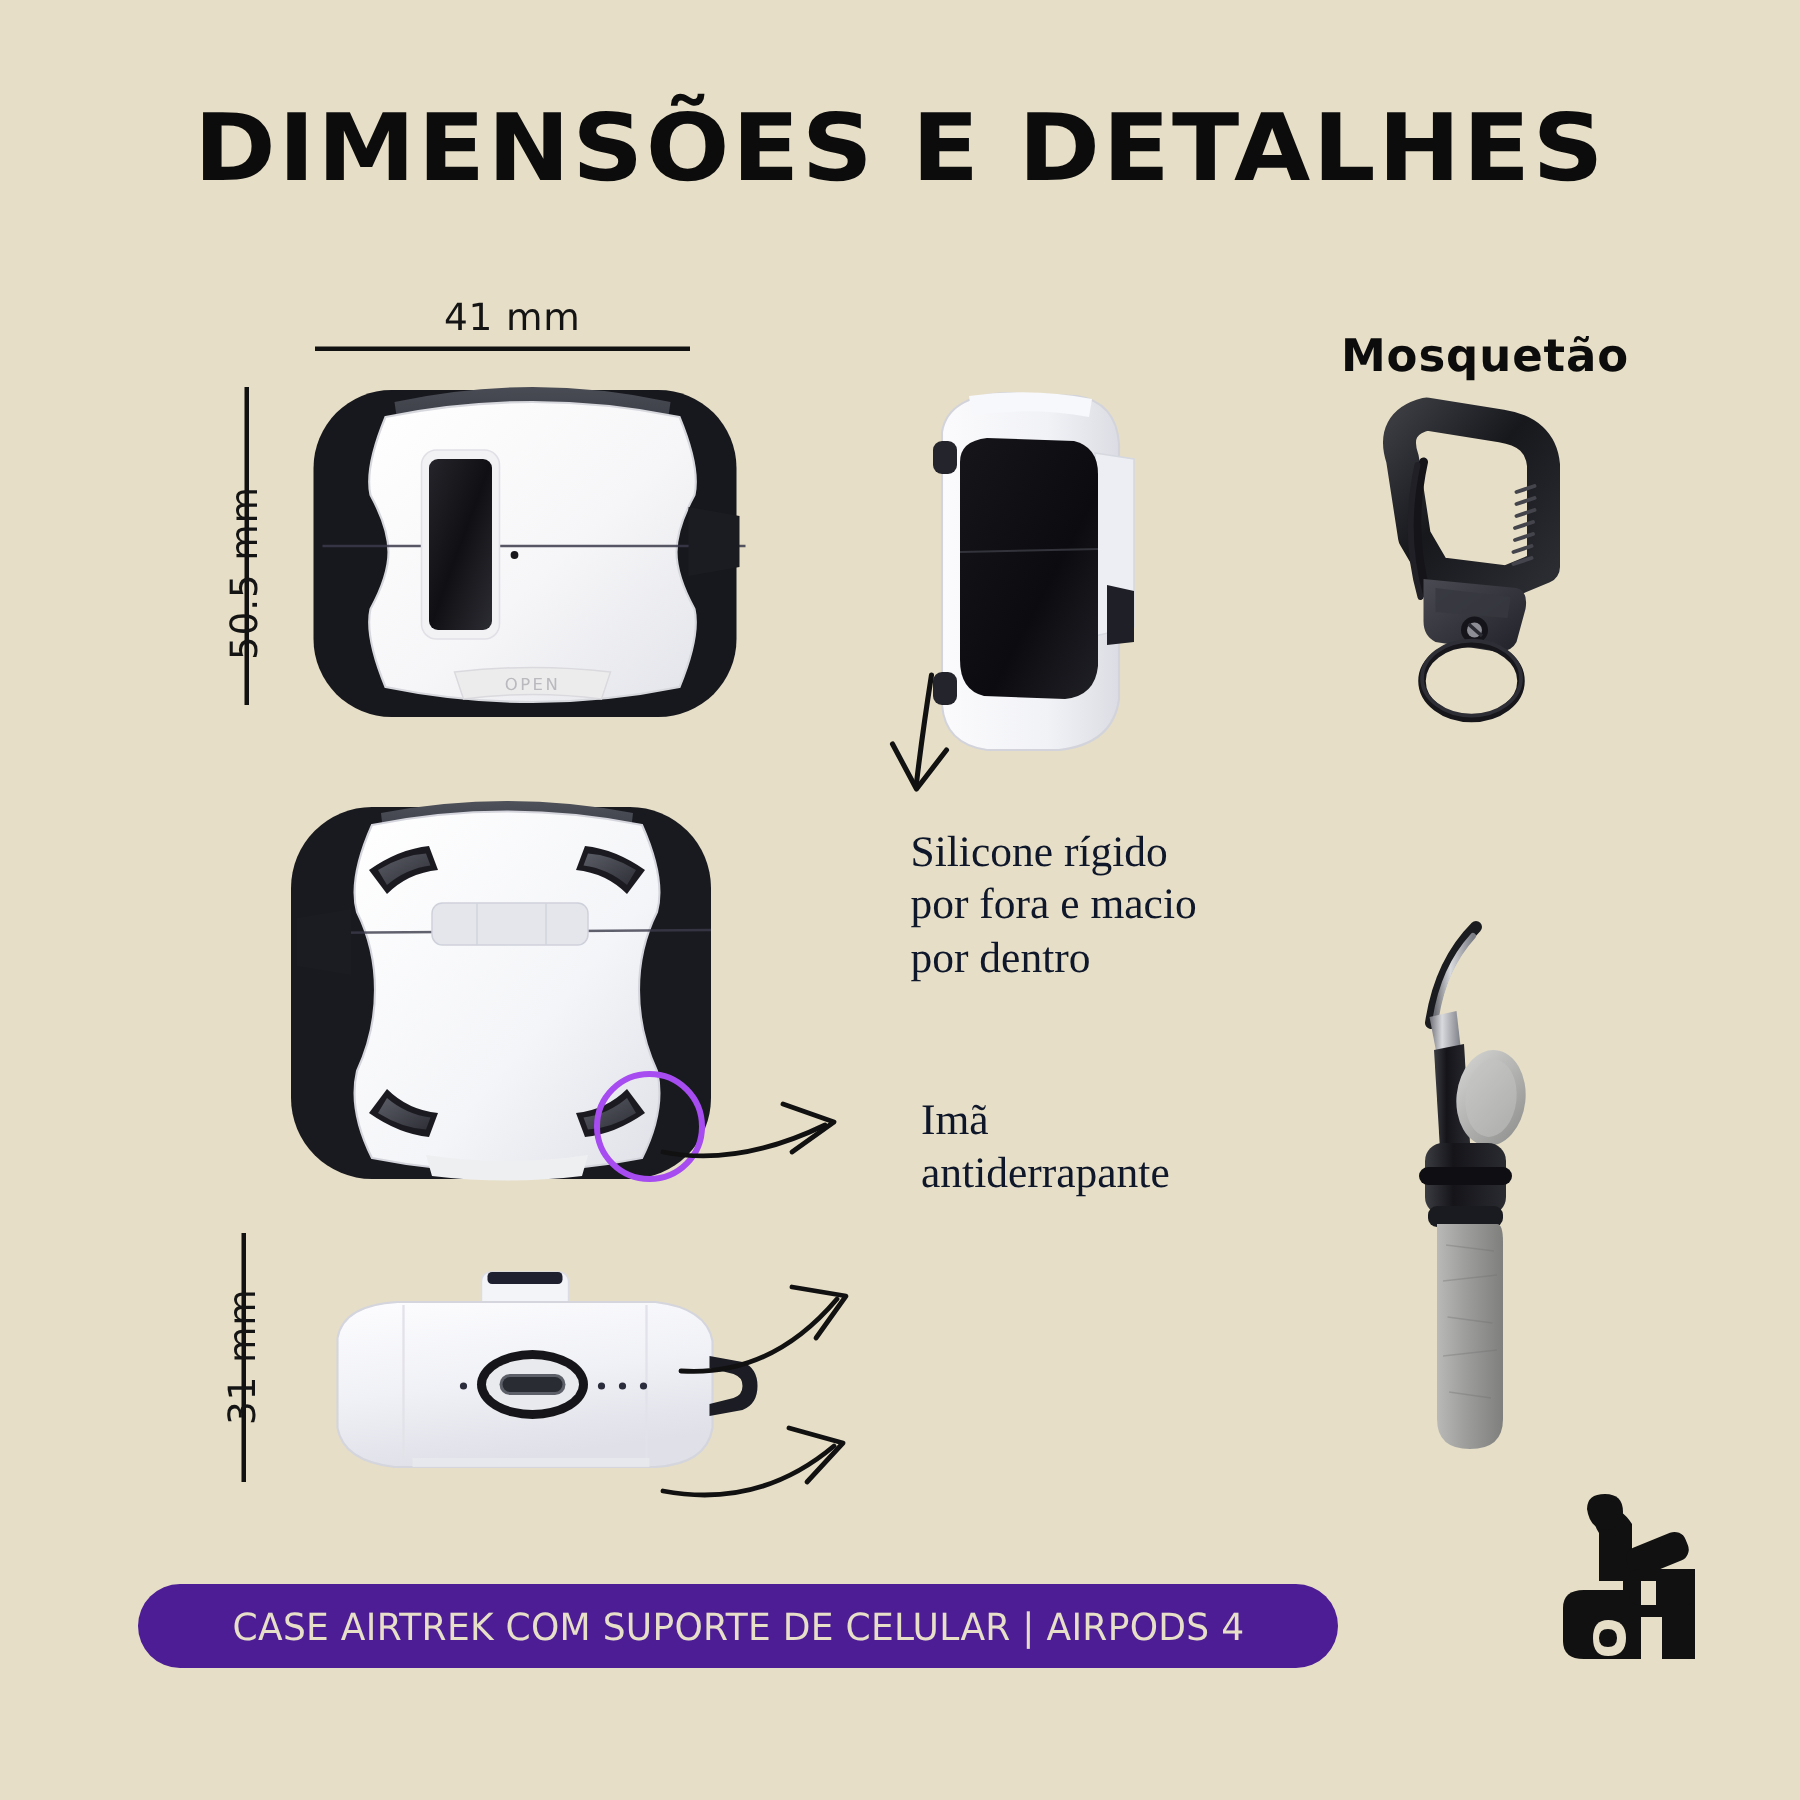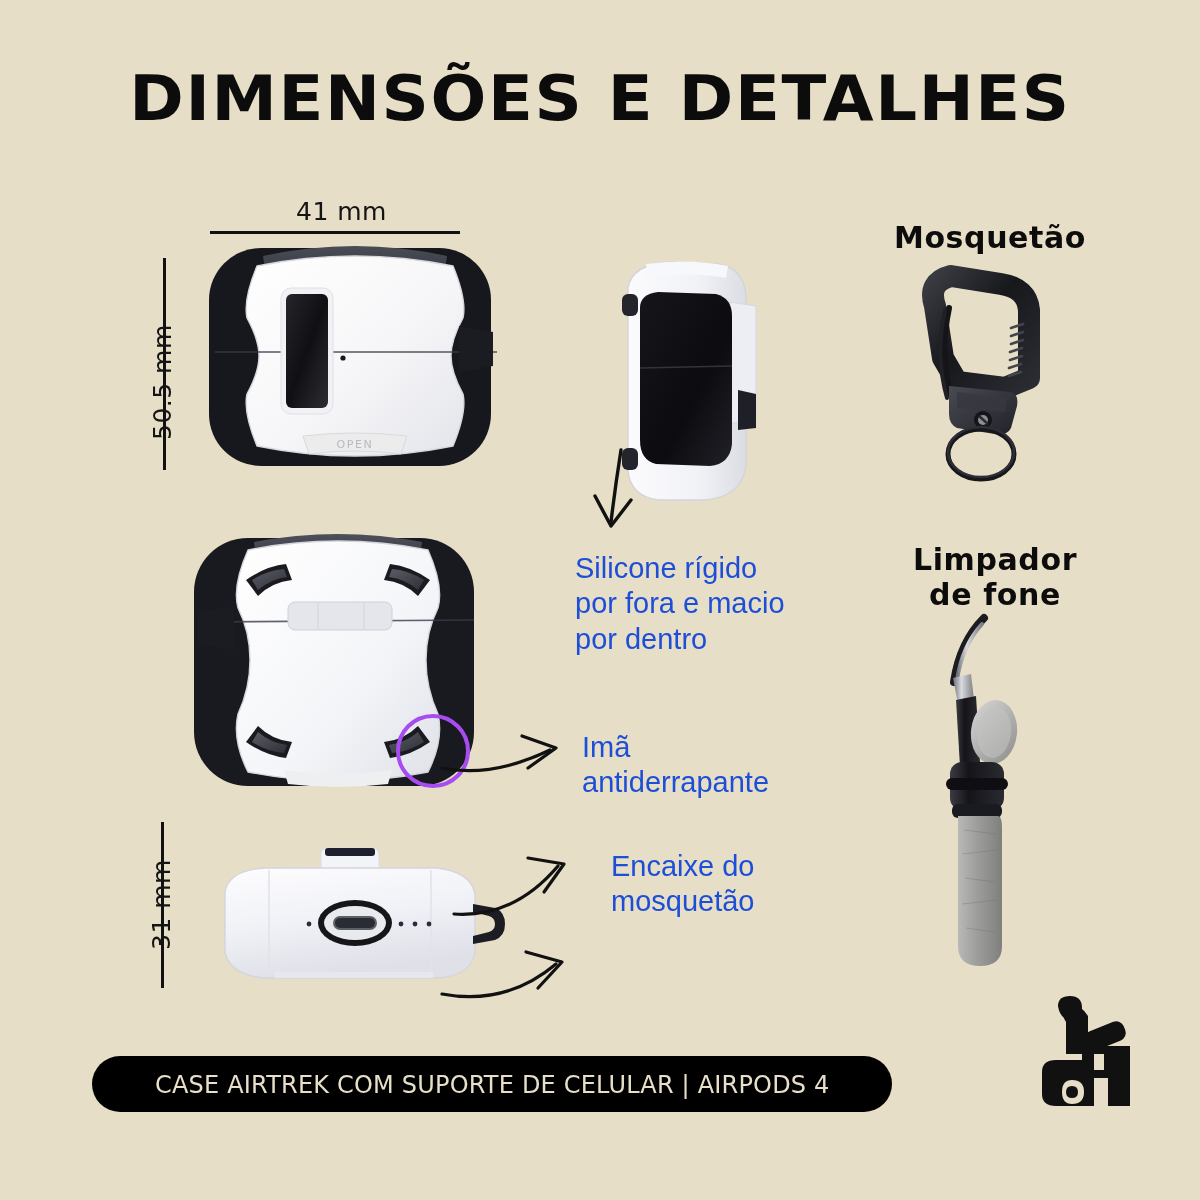--- a/index.html
+++ b/index.html
@@ -50,25 +50,26 @@
     transform: rotate(-90deg);
     transform-origin: left top;
   }
   .dim-line {
     position: absolute;
     background: #111;
   }
 
   .annot {
     position: absolute;
-    font-family: Liberation Sans, sans-serif;
+    font-family: Liberation Serif, serif;
     font-size: 29px;
     line-height: 1.22;
-    color: #1d4ed8;
+    color: #0f172a;
     white-space: pre-line;
+    margin-left: 32px;
   }
 
   .side-title {
     position: absolute;
     font-family: "DejaVu Sans", sans-serif;
     font-weight: 700;
     font-size: 30px;
     letter-spacing: 0.6px;
     color: #0c0c0c;
     text-align: center;
@@ -77,21 +78,21 @@
   }
 
   
   .banner {
     position: absolute;
     left: 92px;
     top: 1056px;
     width: 800px;
     height: 56px;
     border-radius: 28px;
-    background: #000000;
+    background: #4c1d95;
     display: flex;
     align-items: center;
     justify-content: center;
   }
   .banner-text {
     font-family: "DejaVu Sans", sans-serif;
     font-size: 25px;
     color: #e7dfc8;
     letter-spacing: 0.2px;
     white-space: nowrap;
@@ -108,21 +109,21 @@
     border-radius: 50%;
   }
 </style>
 </head>
 <body>
 
 <div class="page">
 
   <div class="title">DIMENSÕES E DETALHES</div>
 
-  <div class="art" style="left:205px; top:240px;text-align:right;">
+  <div class="art" style="left:205px; top:252px;text-align:right;">
     <svg width="300" height="232" viewBox="0 0 300 232">
       <defs>
         <linearGradient id="whiteBody" x1="0" y1="0" x2="1" y2="1">
           <stop offset="0%" stop-color="#ffffff"></stop>
           <stop offset="55%" stop-color="#f6f6f8"></stop>
           <stop offset="100%" stop-color="#e3e4ea"></stop>
         </linearGradient>
         <linearGradient id="darkTop" x1="0" y1="0" x2="0" y2="1">
           <stop offset="0%" stop-color="#4a4c55"></stop>
           <stop offset="100%" stop-color="#2b2d35"></stop>
@@ -312,22 +313,20 @@
   </div>
 
   <div class="dim-line" style="left:161px; top:822px; width:3px; height:166px;"></div>
   <div class="dim-label vert" style="left:147px; top:950px;">31 mm</div>
 
   <svg class="art" style="left:452px; top:856px;" width="130" height="66" viewBox="0 0 130 66">
     <path d="M2 58 Q62 62 106 10" stroke="#111" stroke-width="3.2" fill="none" stroke-linecap="round"></path>
     <path d="M76 2 L112 8 L92 36" stroke="#111" stroke-width="3.2" fill="none" stroke-linecap="round" stroke-linejoin="round"></path>
   </svg>
 
-  <div class="annot" style="left:611px; top:849px;">Encaixe do
-mosquetão</div>
 
   <svg class="art" style="left:440px; top:946px;" width="140" height="60" viewBox="0 0 140 60">
     <path d="M2 48 Q66 60 116 18" stroke="#111" stroke-width="3.2" fill="none" stroke-linecap="round"></path>
     <path d="M86 6 L122 16 L98 42" stroke="#111" stroke-width="3.2" fill="none" stroke-linecap="round" stroke-linejoin="round"></path>
   </svg>
 
 
   <div class="side-title" style="left:840px; top:220px; width:300px;">Mosquetão</div>
 
   <div class="art" style="left:905px; top:262px;">
@@ -366,22 +365,20 @@
 
       <circle cx="78" cy="158" r="9" fill="#14141a"></circle>
       <circle cx="78" cy="158" r="5" fill="#8c8d95"></circle>
       <path d="M74 154 L83 162" stroke="#2a2b32" stroke-width="2.4"></path>
 
       <ellipse cx="76" cy="192" rx="33" ry="25" fill="none" stroke="#16161b" stroke-width="5"></ellipse>
       <ellipse cx="76" cy="190" rx="33" ry="25" fill="none" stroke="#2e2f36" stroke-width="2.5"></ellipse>
     </svg>
   </div>
 
-  <div class="side-title" style="left:850px; top:542px; width:290px;">Limpador
-de fone</div>
 
   <div class="art" style="left:940px; top:616px;">
     <svg width="110" height="372" viewBox="0 0 110 372">
       <defs>
         <linearGradient id="metalTip" x1="0" y1="0" x2="1" y2="0">
           <stop offset="0%" stop-color="#6e7077"></stop>
           <stop offset="40%" stop-color="#d9dade"></stop>
           <stop offset="100%" stop-color="#7c7e86"></stop>
         </linearGradient>
         <linearGradient id="blkBody" x1="0" y1="0" x2="1" y2="0">

